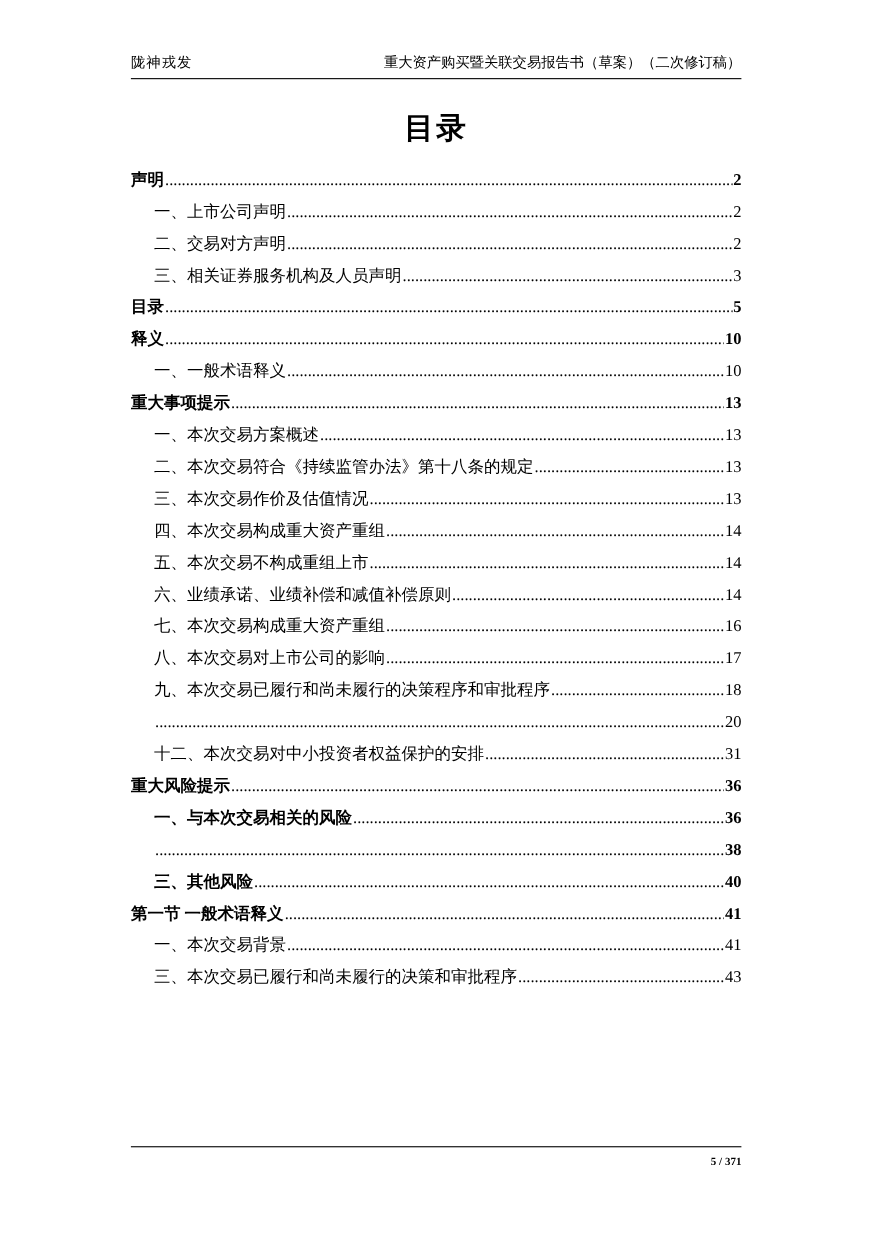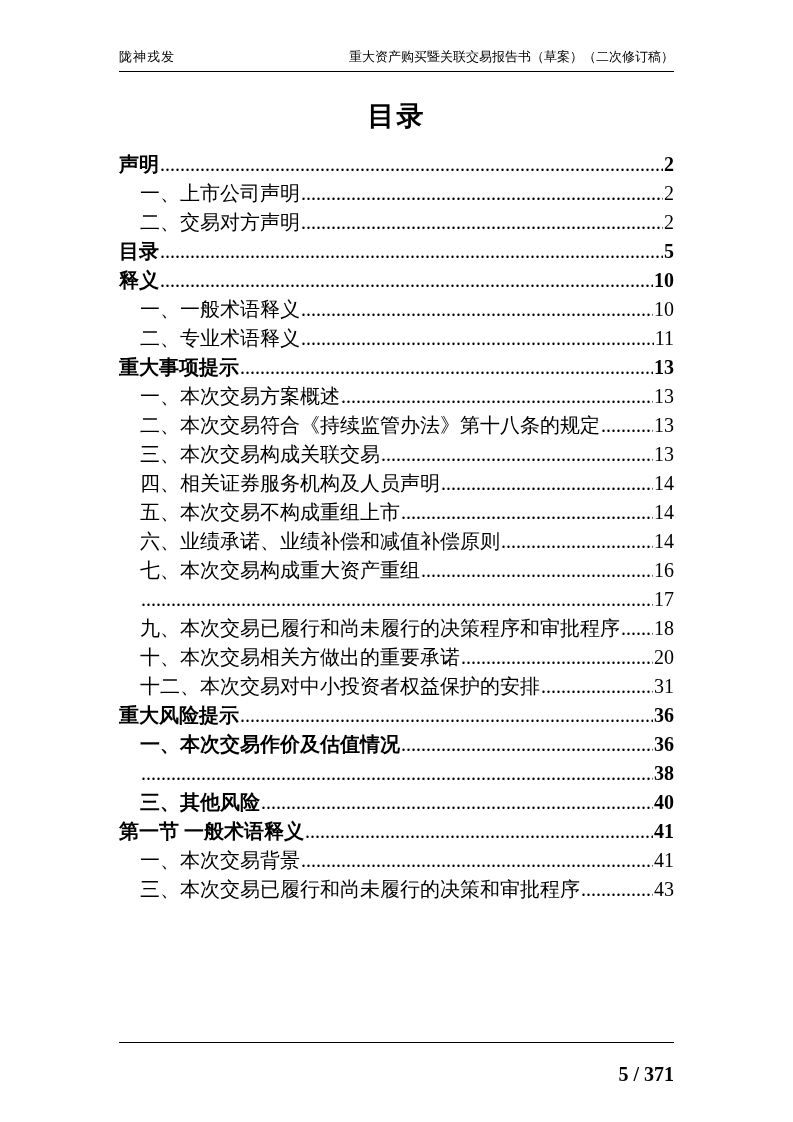--- a/index.html
+++ b/index.html
@@ -31,21 +31,21 @@
   .doc-title {
     text-align: center;
     font-family: "Liberation Sans", "DejaVu Sans", sans-serif;
     font-weight: bold;
     font-size: 27px;
     letter-spacing: 2px;
     margin-top: 26px;
     margin-bottom: 16px;
   }
   .toc {
-    font-size: 20px;
+    font-size: 15px;
   }
   .toc-entry {
     display: flex;
     align-items: flex-end;
     line-height: 29px;
   }
   .toc-entry.level-1 { padding-left: 21px; }
   .toc-entry.bold .toc-label,
   .toc-entry.bold .toc-page { font-weight: bold; }
   .toc-label {
@@ -63,23 +63,23 @@
   }
   .toc-page {
     white-space: nowrap;
   }
   .footer {
     position: absolute;
     left: 119px;
     right: 119px;
     top: 1042px;
     border-top: 1px solid #000;
-    padding-top: 20px;
+    padding-top: 8px;
     text-align: right;
-    font-size: 20px;
+    font-size: 10px;
     font-weight: bold;
   }
 </style>
 </head>
 <body>
 
 <div class="page">
 
   <div class="header">
     <span class="hdr-left">陇神戎发</span>
@@ -97,106 +97,106 @@
       <div class="toc-entry level-1">
     <span class="toc-label">一、上市公司声明</span>
     <span class="toc-dots"></span>
     <span class="toc-page">2</span>
   </div>
       <div class="toc-entry level-1">
     <span class="toc-label">二、交易对方声明</span>
     <span class="toc-dots"></span>
     <span class="toc-page">2</span>
   </div>
+      <div class="toc-entry level-1">
+    <span class="toc-label">三、相关证券服务机构及人员声明</span>
+    <span class="toc-dots"></span>
+    <span class="toc-page">3</span>
+  </div>
       <div class="toc-entry level-0 bold">
     <span class="toc-label">目录</span>
     <span class="toc-dots"></span>
     <span class="toc-page">5</span>
   </div>
       <div class="toc-entry level-0 bold">
     <span class="toc-label">释义</span>
     <span class="toc-dots"></span>
     <span class="toc-page">10</span>
   </div>
       <div class="toc-entry level-1">
     <span class="toc-label">一、一般术语释义</span>
     <span class="toc-dots"></span>
     <span class="toc-page">10</span>
   </div>
-      <div class="toc-entry level-1">
-    <span class="toc-label">二、专业术语释义</span>
-    <span class="toc-dots"></span>
-    <span class="toc-page">11</span>
-  </div>
       <div class="toc-entry level-0 bold">
     <span class="toc-label">重大事项提示</span>
     <span class="toc-dots"></span>
     <span class="toc-page">13</span>
   </div>
       <div class="toc-entry level-1">
     <span class="toc-label">一、本次交易方案概述</span>
     <span class="toc-dots"></span>
     <span class="toc-page">13</span>
   </div>
       <div class="toc-entry level-1">
     <span class="toc-label">二、本次交易符合《持续监管办法》第十八条的规定</span>
     <span class="toc-dots"></span>
     <span class="toc-page">13</span>
   </div>
       <div class="toc-entry level-1">
-    <span class="toc-label">三、本次交易构成关联交易</span>
-    <span class="toc-dots"></span>
-    <span class="toc-page">13</span>
-  </div>
-      <div class="toc-entry level-1">
-    <span class="toc-label">四、相关证券服务机构及人员声明</span>
+    <span class="toc-label">三、本次交易作价及估值情况</span>
+    <span class="toc-dots"></span>
+    <span class="toc-page">13</span>
+  </div>
+      <div class="toc-entry level-1">
+    <span class="toc-label">四、本次交易构成重大资产重组</span>
     <span class="toc-dots"></span>
     <span class="toc-page">14</span>
   </div>
       <div class="toc-entry level-1">
     <span class="toc-label">五、本次交易不构成重组上市</span>
     <span class="toc-dots"></span>
     <span class="toc-page">14</span>
   </div>
       <div class="toc-entry level-1">
     <span class="toc-label">六、业绩承诺、业绩补偿和减值补偿原则</span>
     <span class="toc-dots"></span>
     <span class="toc-page">14</span>
   </div>
       <div class="toc-entry level-1">
     <span class="toc-label">七、本次交易构成重大资产重组</span>
     <span class="toc-dots"></span>
     <span class="toc-page">16</span>
   </div>
       <div class="toc-entry level-1">
+    <span class="toc-label">八、本次交易对上市公司的影响</span>
     <span class="toc-dots"></span>
     <span class="toc-page">17</span>
   </div>
       <div class="toc-entry level-1">
     <span class="toc-label">九、本次交易已履行和尚未履行的决策程序和审批程序</span>
     <span class="toc-dots"></span>
     <span class="toc-page">18</span>
   </div>
       <div class="toc-entry level-1">
-    <span class="toc-label">十、本次交易相关方做出的重要承诺</span>
     <span class="toc-dots"></span>
     <span class="toc-page">20</span>
   </div>
       <div class="toc-entry level-1">
     <span class="toc-label">十二、本次交易对中小投资者权益保护的安排</span>
     <span class="toc-dots"></span>
     <span class="toc-page">31</span>
   </div>
       <div class="toc-entry level-0 bold">
     <span class="toc-label">重大风险提示</span>
     <span class="toc-dots"></span>
     <span class="toc-page">36</span>
   </div>
       <div class="toc-entry level-1 bold">
-    <span class="toc-label">一、本次交易作价及估值情况</span>
+    <span class="toc-label">一、与本次交易相关的风险</span>
     <span class="toc-dots"></span>
     <span class="toc-page">36</span>
   </div>
       <div class="toc-entry level-1 bold">
     <span class="toc-dots"></span>
     <span class="toc-page">38</span>
   </div>
       <div class="toc-entry level-1 bold">
     <span class="toc-label">三、其他风险</span>
     <span class="toc-dots"></span>

